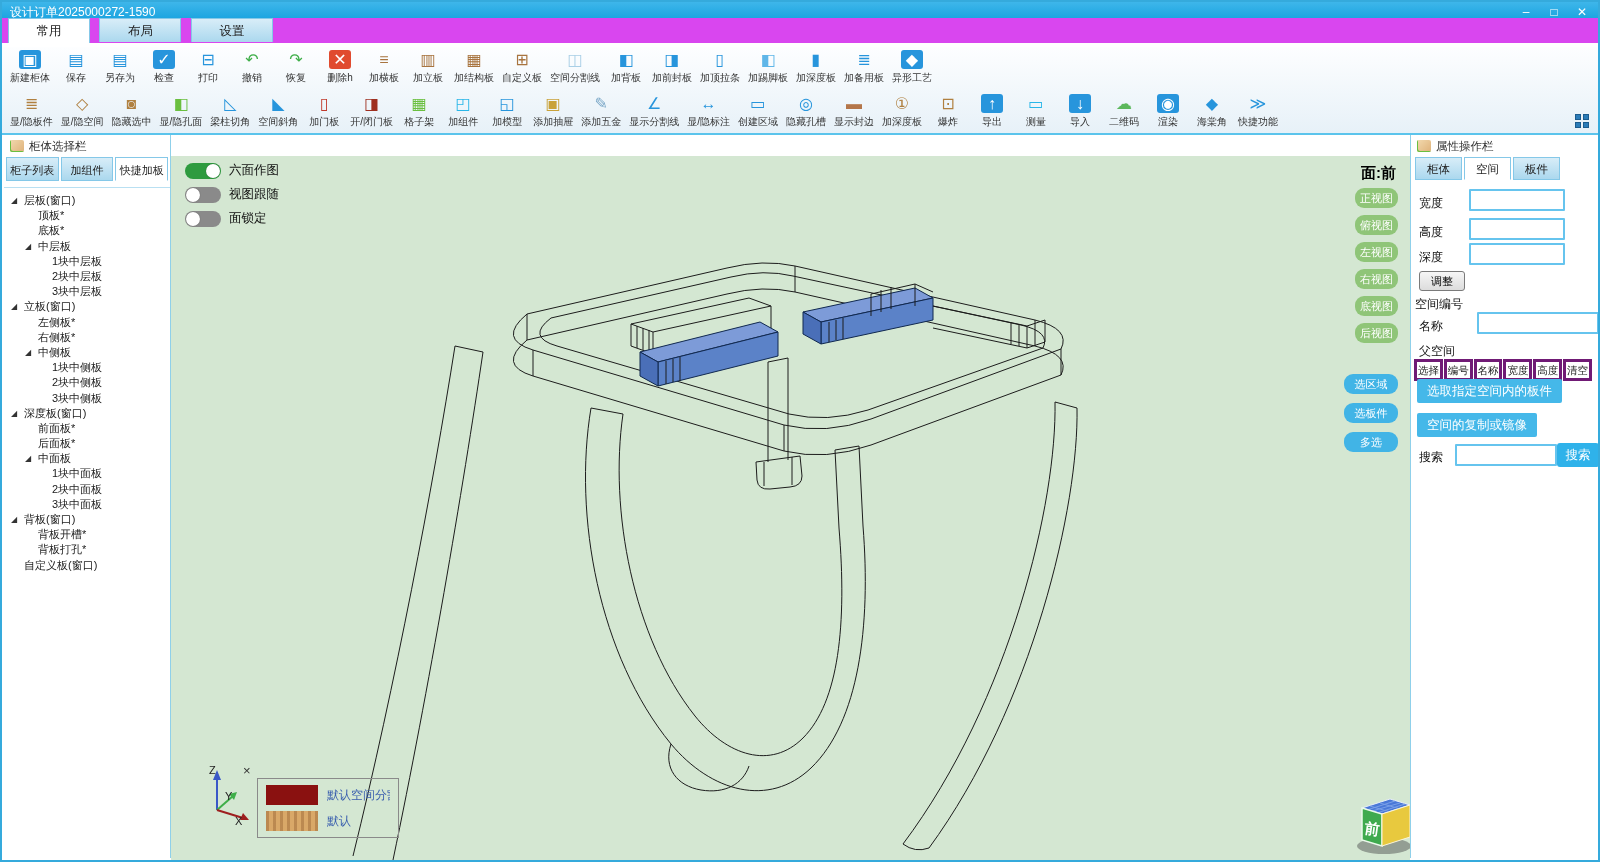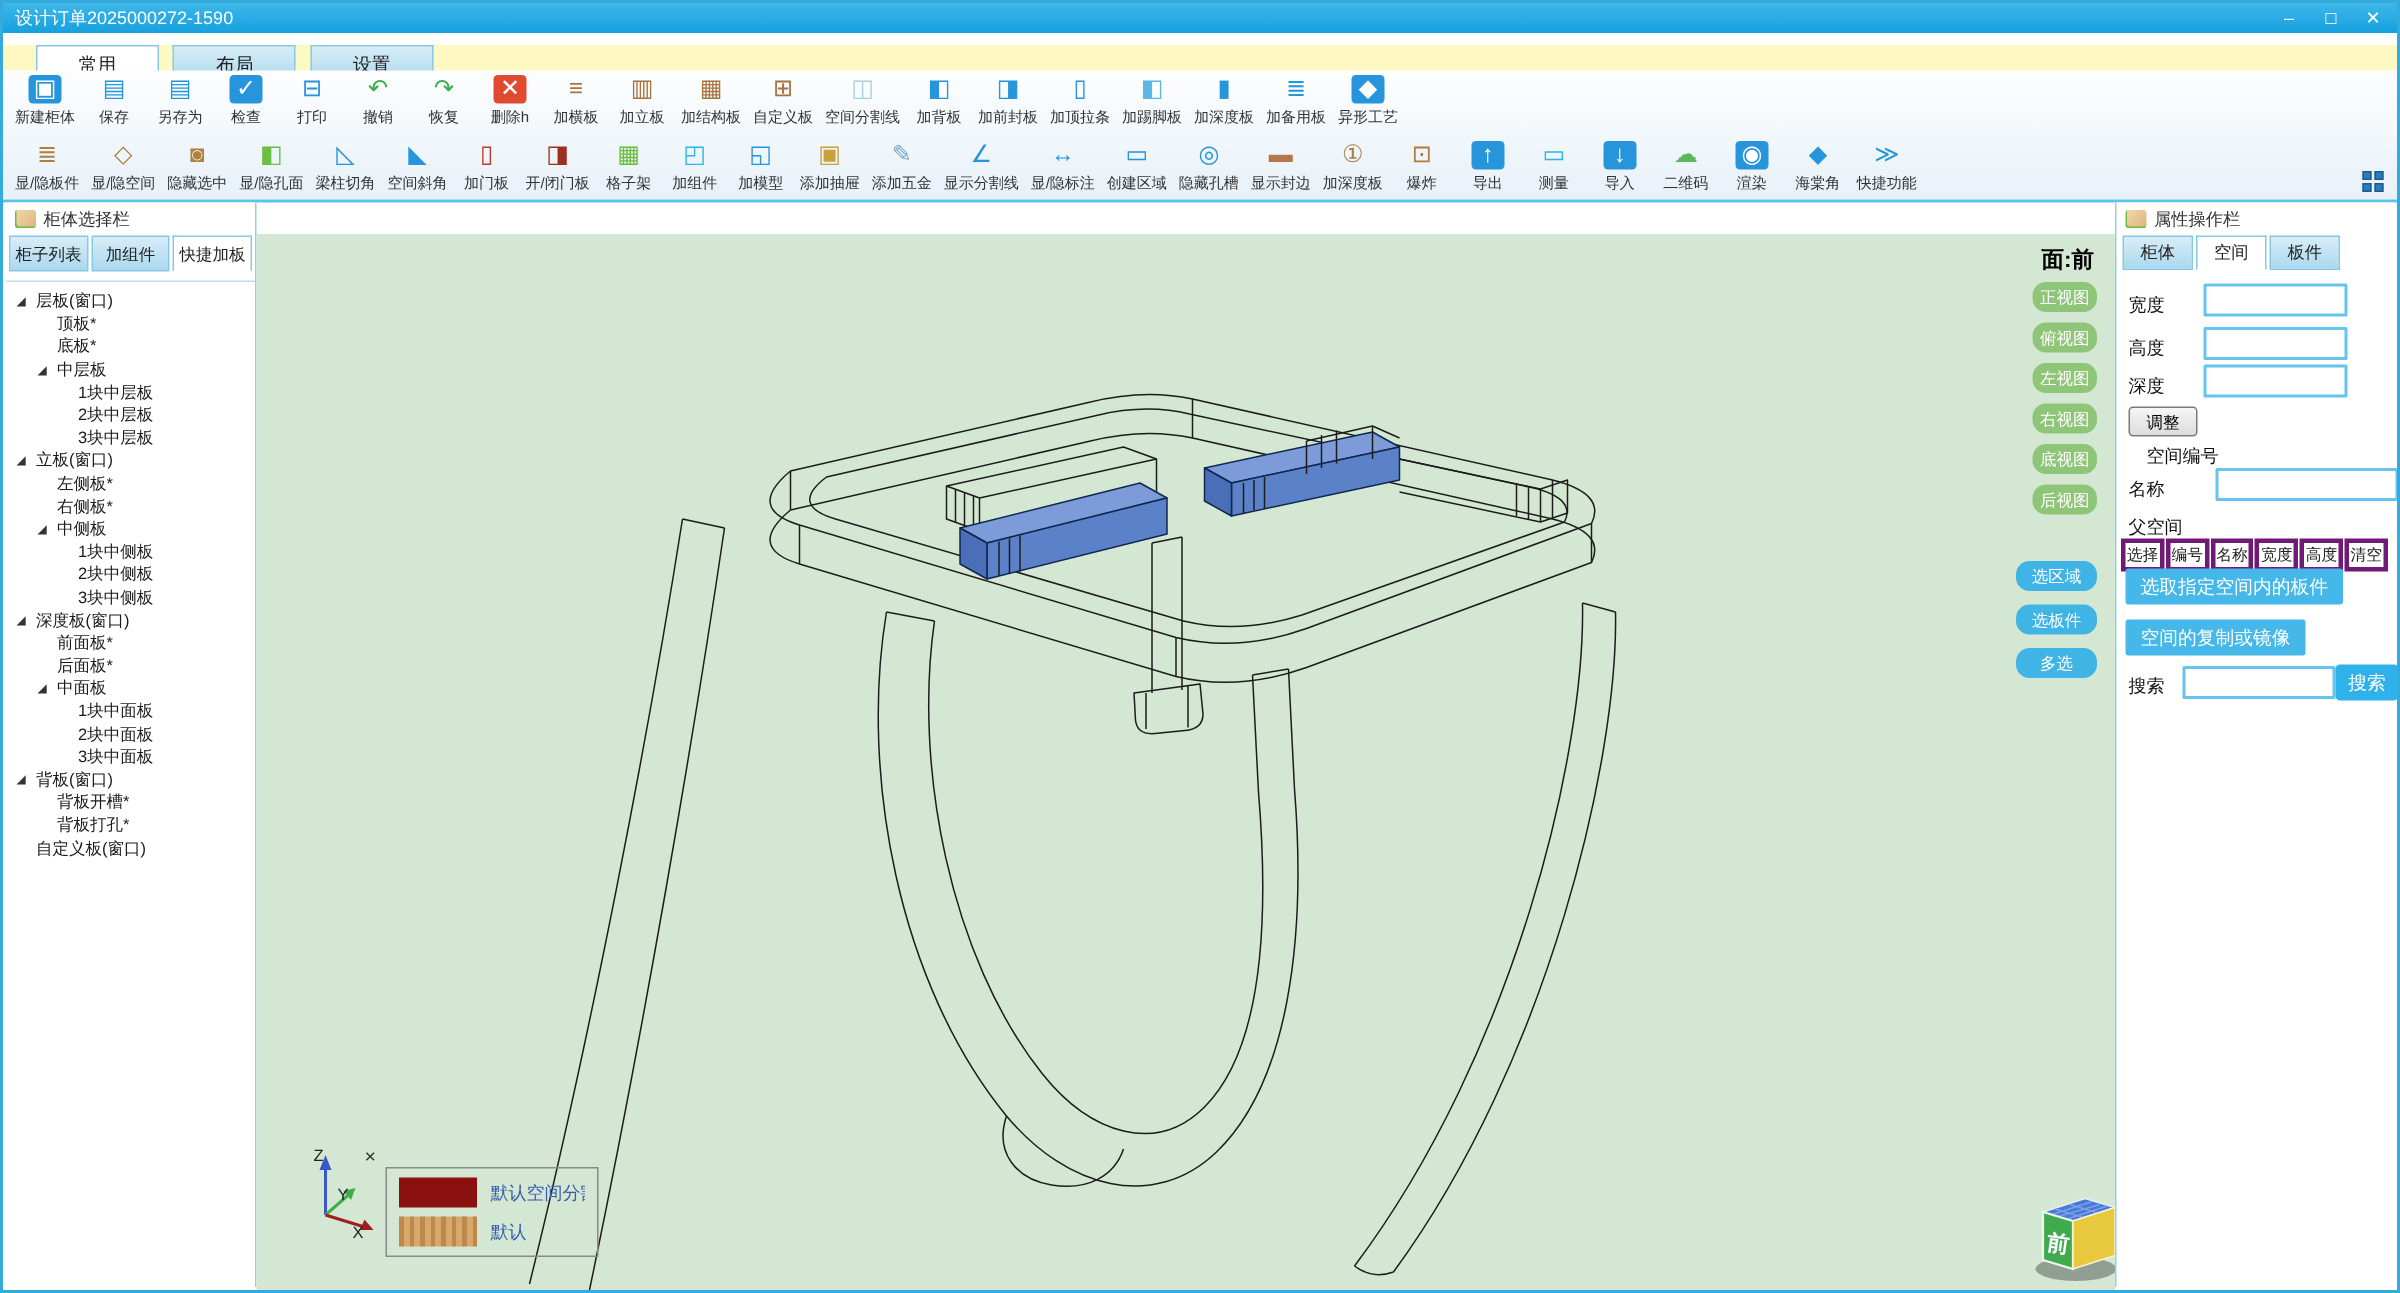--- a/index.html
+++ b/index.html
@@ -5,21 +5,21 @@
   html,body{margin:0;padding:0;background:#9db8c6;}
   #window{position:relative;width:1600px;height:862px;background:#fff;border:2px solid #35aadc;
     box-sizing:border-box;font-family:"Liberation Sans","DejaVu Sans",sans-serif;overflow:hidden;
     -webkit-user-select:none;user-select:none;}
   
   #titlebar{position:absolute;top:0;left:0;right:0;height:20px;background:linear-gradient(#3eb6ea,#15a1de);
     color:#fff;font-size:12px;line-height:20px;padding-left:8px;box-sizing:border-box;}
   .win-controls{position:absolute;right:2px;top:0;height:20px;display:flex;}
   .win-controls span{width:28px;text-align:center;font-size:12px;line-height:20px;color:#fff;cursor:pointer;}
   
-  #ribbon-tabs{position:absolute;top:28px;left:0;right:0;height:25px;background:#fef9c3;padding-left:22px;box-sizing:border-box;}
+  #ribbon-tabs{position:absolute;top:16px;left:0;right:0;height:25px;background:#d946ef;padding-left:6px;box-sizing:border-box;}
   .rtab{display:inline-block;width:82px;height:24px;line-height:24px;margin-right:5px;text-align:center;
     font-size:12.5px;color:#222;background:linear-gradient(#d8edf8,#abd8ee);border:1px solid #85c8e8;border-bottom:none;
     box-sizing:border-box;cursor:pointer;vertical-align:top;}
   .rtab[data-active="true"]{background:#fff;font-weight:normal;height:25px;}
   
   #toolbar{position:absolute;top:45px;left:0;right:0;height:88px;background:linear-gradient(#fdfeff,#e7f1f8);
     border-bottom:2px solid #5bc4ec;box-sizing:border-box;}
   .tb-row{position:absolute;left:4px;right:34px;height:44px;display:flex;align-items:flex-start;}
   #tb-row1{top:0;} #tb-row2{top:44px;}
   .tb-item{display:flex;flex-direction:column;align-items:center;padding:3px 4px 0;min-width:36px;cursor:pointer;}
@@ -548,20 +548,37 @@
         <path d="M 884,246 C 886,344 840,544 732,688"></path>
         <path d="M 906,252 C 908,348 862,550 758,692"></path>
         <path d="M 884,246 L 906,252 M 732,688 Q 744,697 758,692"></path>
 
         <path d="M 284,190 C 262,330 224,530 182,700"></path>
         <path d="M 312,196 C 292,332 258,532 222,704"></path>
         <path d="M 284,190 L 312,196"></path>
       </g>
     </svg>
 
+    <div id="toggles">
+
+        <div class="toggle-row">
+          <span class="switch" data-on="true"></span>
+          <span class="toggle-label">六面作图</span>
+        </div>
+
+        <div class="toggle-row">
+          <span class="switch" data-on="false"></span>
+          <span class="toggle-label">视图跟随</span>
+        </div>
+
+        <div class="toggle-row">
+          <span class="switch" data-on="false"></span>
+          <span class="toggle-label">面锁定</span>
+        </div>
+      </div>
 
     <div id="face-label">面:前</div>
 
     <div id="view-buttons">
 
     <button class="vbtn">正视图</button>
         <button class="vbtn">俯视图</button>
         <button class="vbtn">左视图</button>
         <button class="vbtn">右视图</button>
         <button class="vbtn">底视图</button>
@@ -628,21 +645,21 @@
 
     <span class="pr-label" style="left:8px;top:60px">宽度</span>
     <input class="pr-input" style="left: 58px; top: 54px; width: 86px;">
     <span class="pr-label" style="left:8px;top:89px">高度</span>
     <input class="pr-input" style="left: 58px; top: 83px; width: 86px;">
     <span class="pr-label" style="left:8px;top:114px">深度</span>
     <input class="pr-input" style="left: 58px; top: 108px; width: 86px;">
 
     <button id="adjust-btn">调整</button>
 
-    <span class="pr-label" style="left:20px;top:161px">空间编号</span>
+    <span class="pr-label" style="left:4px;top:161px">空间编号</span>
     <span class="pr-label" style="left:8px;top:183px">名称</span>
     <input class="pr-input" style="left: 66px; top: 177px; width: 112px;">
     <span class="pr-label" style="left:8px;top:208px">父空间</span>
 
     <div id="space-table">
 
     <span class="th-cell" style="flex:1">选择</span>
         <span class="th-cell" style="flex:1">编号</span>
         <span class="th-cell" style="flex:1">名称</span>
         <span class="th-cell" style="flex:1">宽度</span>

